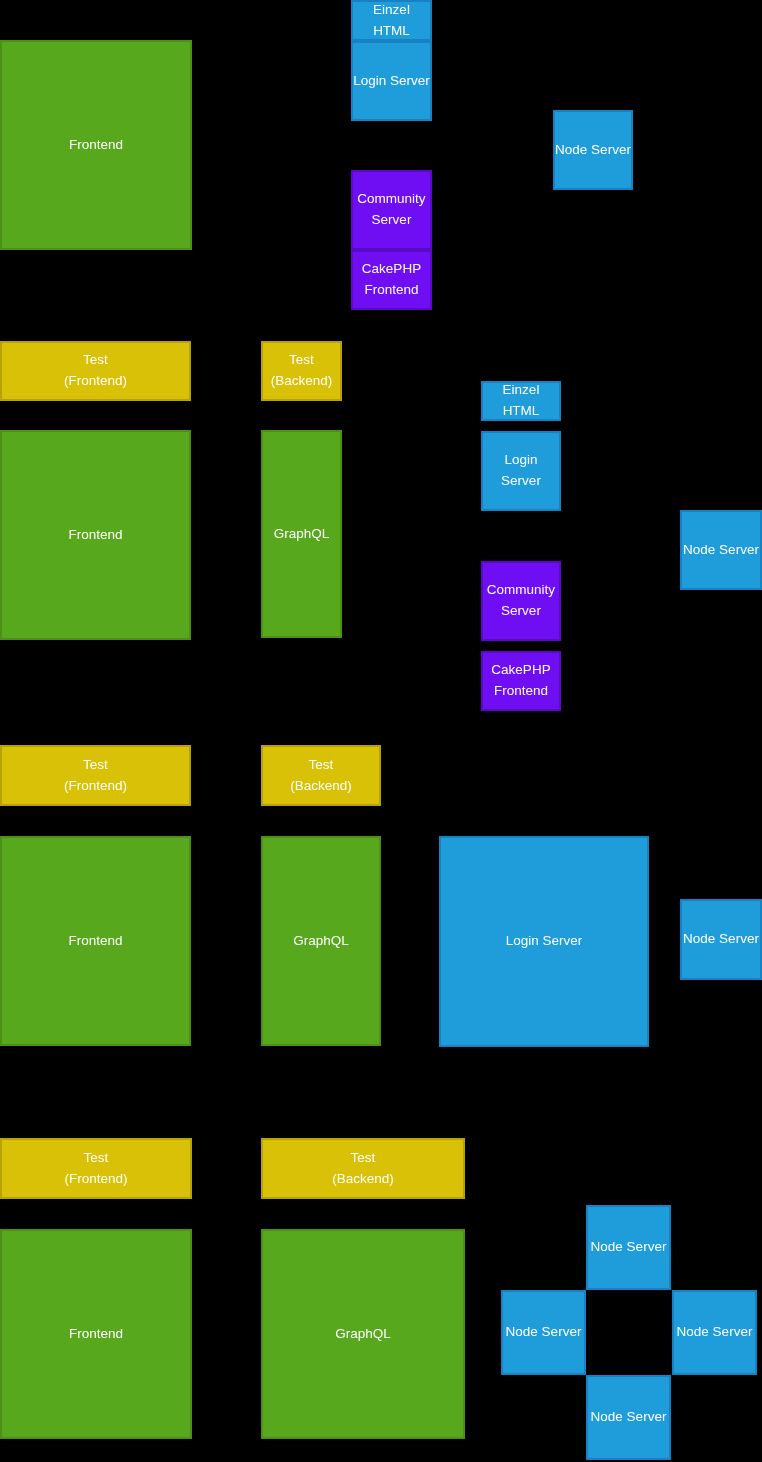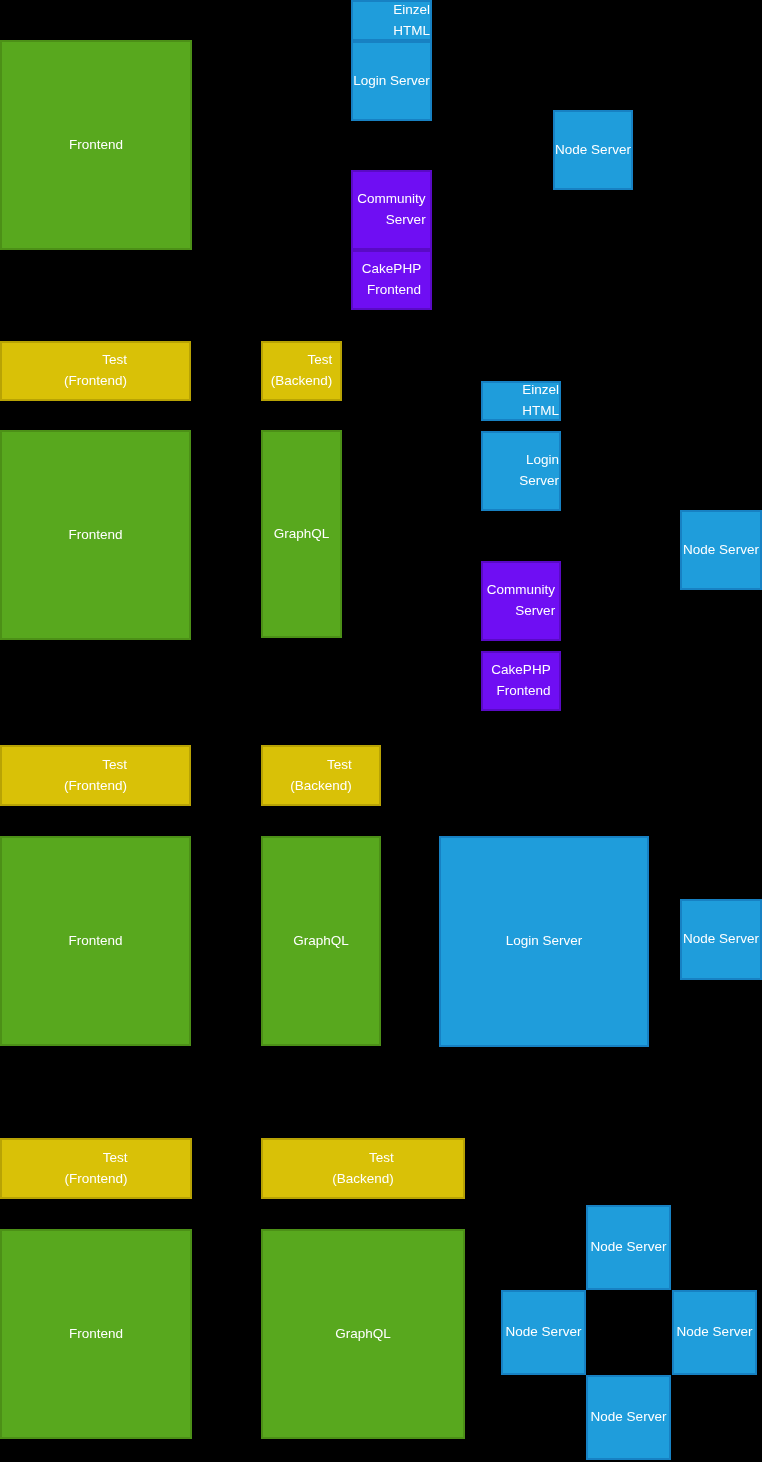--- a/index.html
+++ b/index.html
@@ -11,21 +11,21 @@
     overflow: hidden;
     font-family: "Liberation Sans", sans-serif;
   }
   .box {
     position: absolute;
     box-sizing: border-box;
     border: 2px solid;
     display: flex;
     align-items: center;
     justify-content: center;
-    text-align: right;
+    text-align: center;
   }
   .label {
     white-space: pre-line;
     font-size: 13.5px;
     line-height: 1.55;
     color: var(--text-color, #ffffff);
   }
 </style>
 </head>
 <body style="background: rgb(0, 0, 0);">

